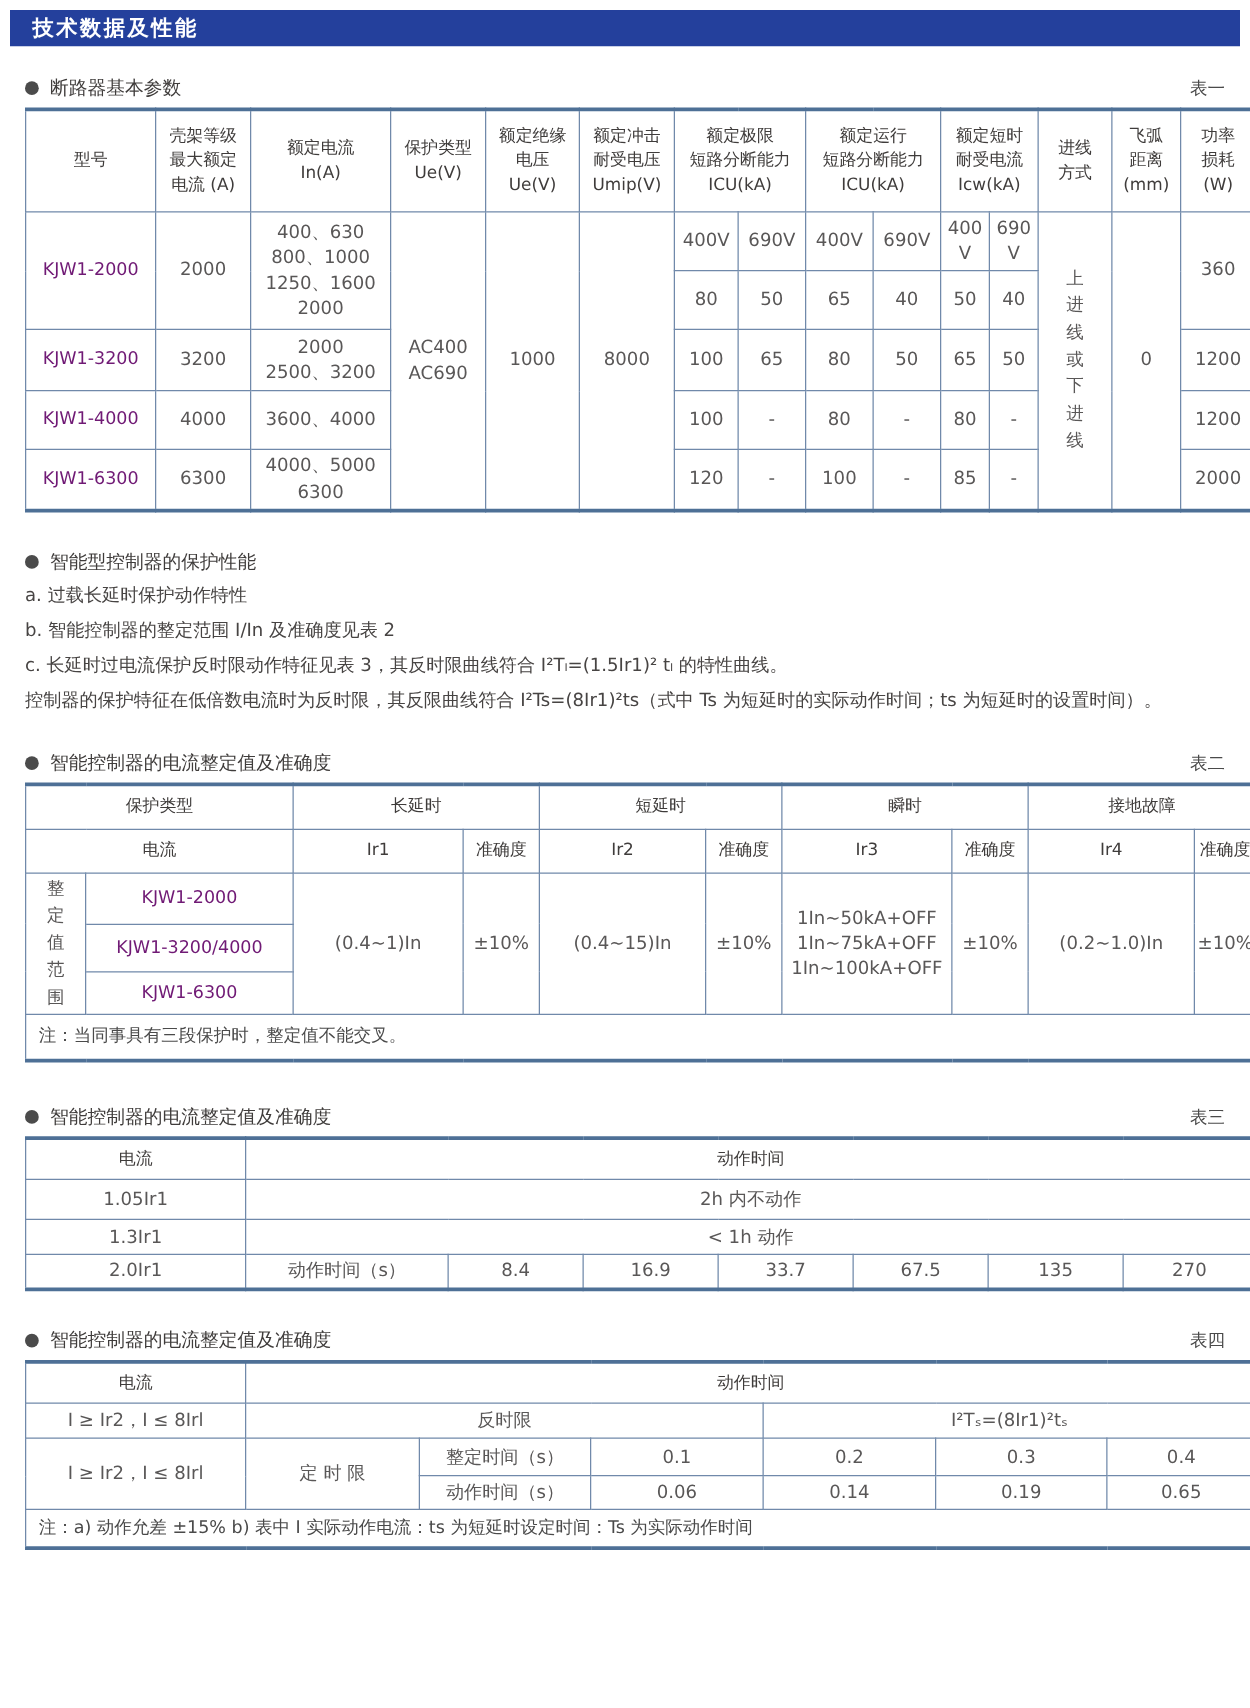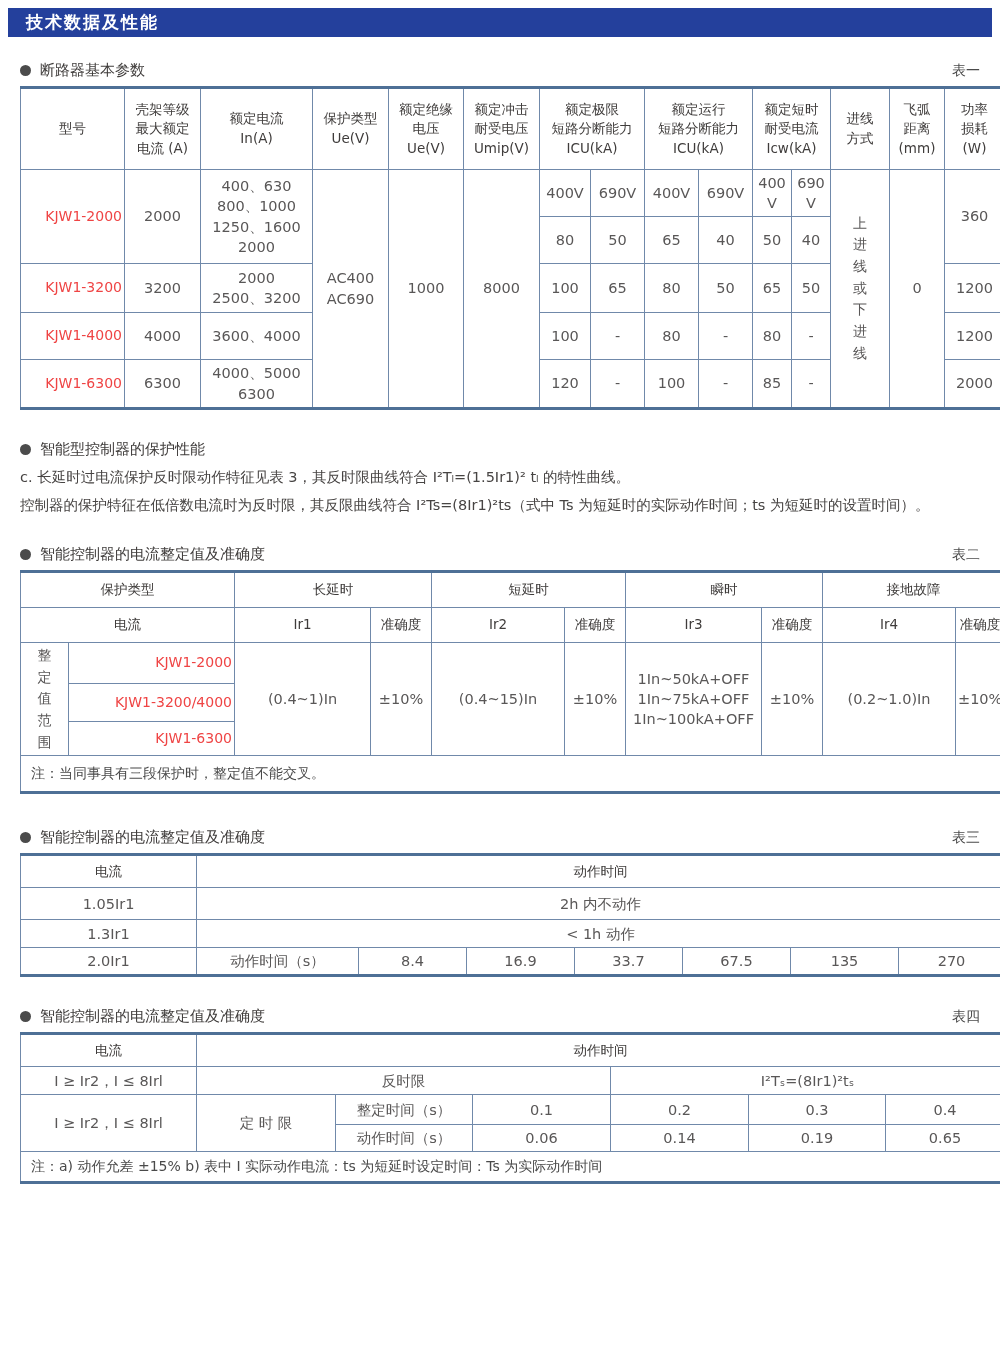--- a/index.html
+++ b/index.html
@@ -14,21 +14,21 @@
   .sectitle { display:flex; align-items:center; gap:9px; font-size:15px; color:#3f3c3b; }
   .bullet { width:11px; height:11px; border-radius:50%; background:#4b4b4b; flex:0 0 auto; }
   .tlabel { font-size:14px; color:#4a4a4a; }
   table.tbl { width:984px; border-collapse:collapse; table-layout:fixed;
               border-top:3px solid #4e7096; border-bottom:3px solid #4e7096; }
   .tbl th, .tbl td { border:1px solid #7089aa; text-align:center; vertical-align:middle;
                      white-space:pre-line; padding:2px; font-weight:normal;
                      overflow:hidden; box-sizing:border-box; }
   .tbl th { font-size:13.5px; color:#3f3c3b; line-height:1.45; }
   .tbl td { font-size:14.5px; color:#595757; line-height:1.4; }
-  td.model { color:#ef4444; font-size:14px;text-align:right; }
+  td.model { color:#701a75; font-size:14px; }
   td.leftal { text-align:left; padding-left:10px; font-size:14px; color:#4a4a4a; }
   td.vert { line-height:1.55; font-size:14px; }
   p.tline { margin:0; line-height:28px; font-size:14.5px; color:#474443; }
   .txtblock { margin-top:4px; }
   .subsec { display:flex; align-items:center; gap:9px; font-size:15px; color:#3f3c3b;
             line-height:28px; }
 </style>
 </head>
 <body>
 
@@ -176,20 +176,22 @@
   </tbody>
     </table>
 
   <div class="secrow" style="margin-top:30px;margin-bottom:2px">
     <div class="sectitle">
       <span class="bullet"></span>
       <span>智能型控制器的保护性能</span>
     </div>
   </div>
   <div class="txtblock">
+    <p class="tline">a. 过载长延时保护动作特性</p>
+    <p class="tline">b. 智能控制器的整定范围 I/In 及准确度见表 2</p>
     <p class="tline">c. 长延时过电流保护反时限动作特征见表 3，其反时限曲线符合 I²Tₗ=(1.5Ir1)² tₗ 的特性曲线。</p>
     <p class="tline">控制器的保护特征在低倍数电流时为反时限，其反限曲线符合 I²Ts=(8Ir1)²ts（式中 Ts 为短延时的实际动作时间；ts 为短延时的设置时间）。</p>
   </div>
 
   <div class="secrow" style="margin-top:26px">
     <div class="sectitle">
       <span class="bullet"></span>
       <span>智能控制器的电流整定值及准确度</span>
     </div>
     <span class="tlabel">表二</span>

